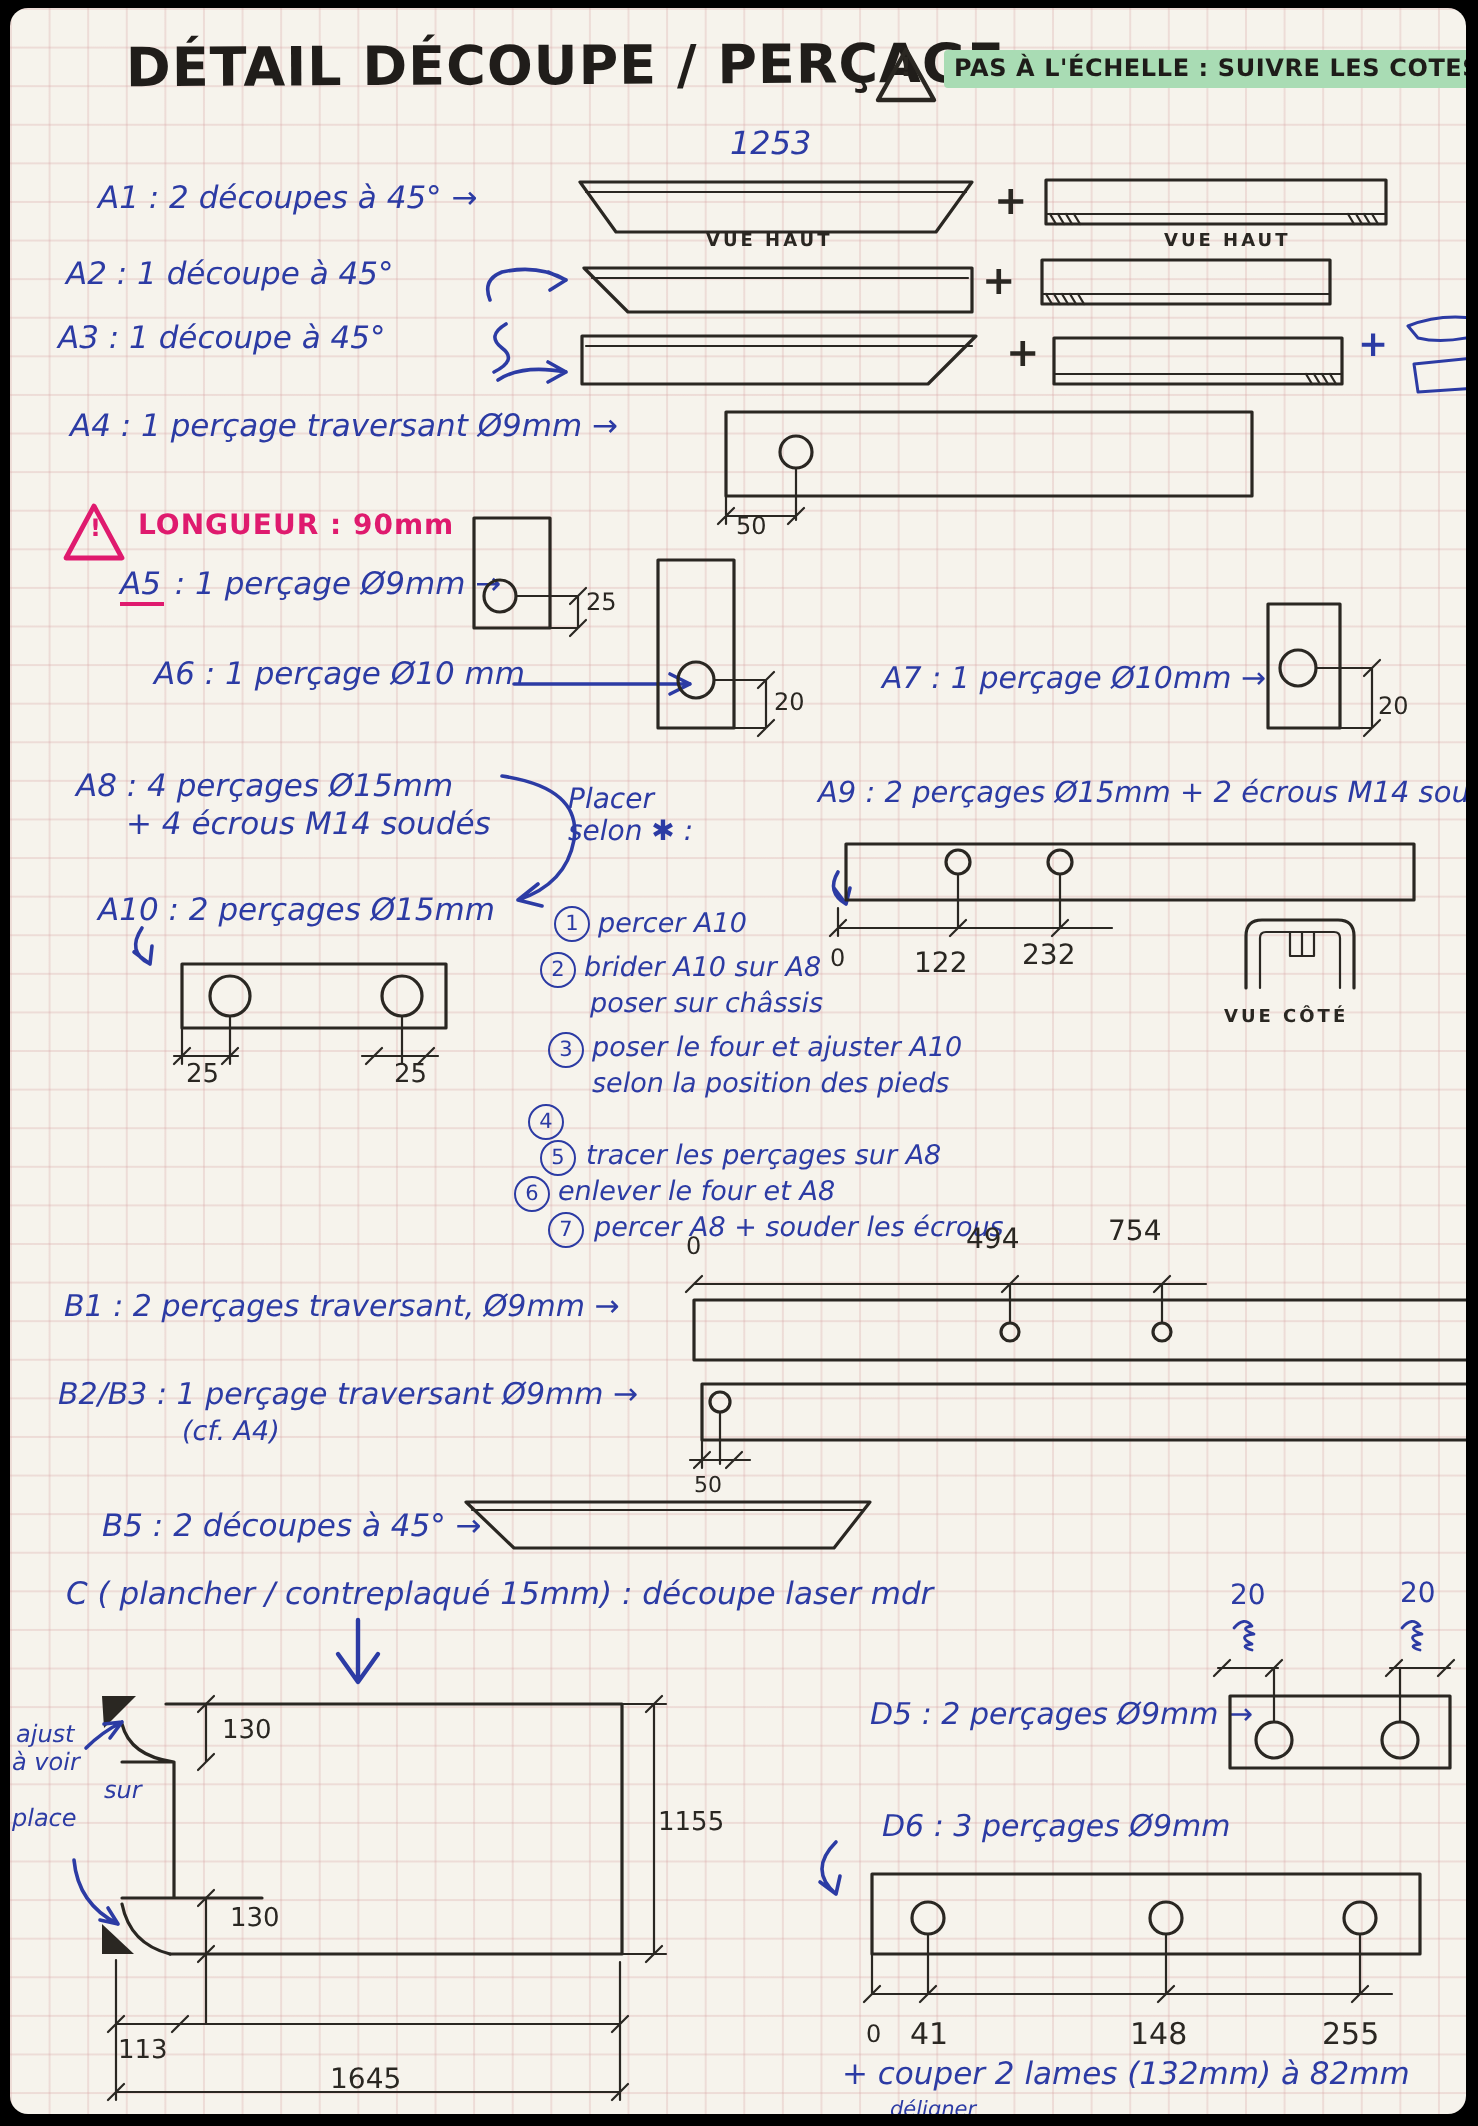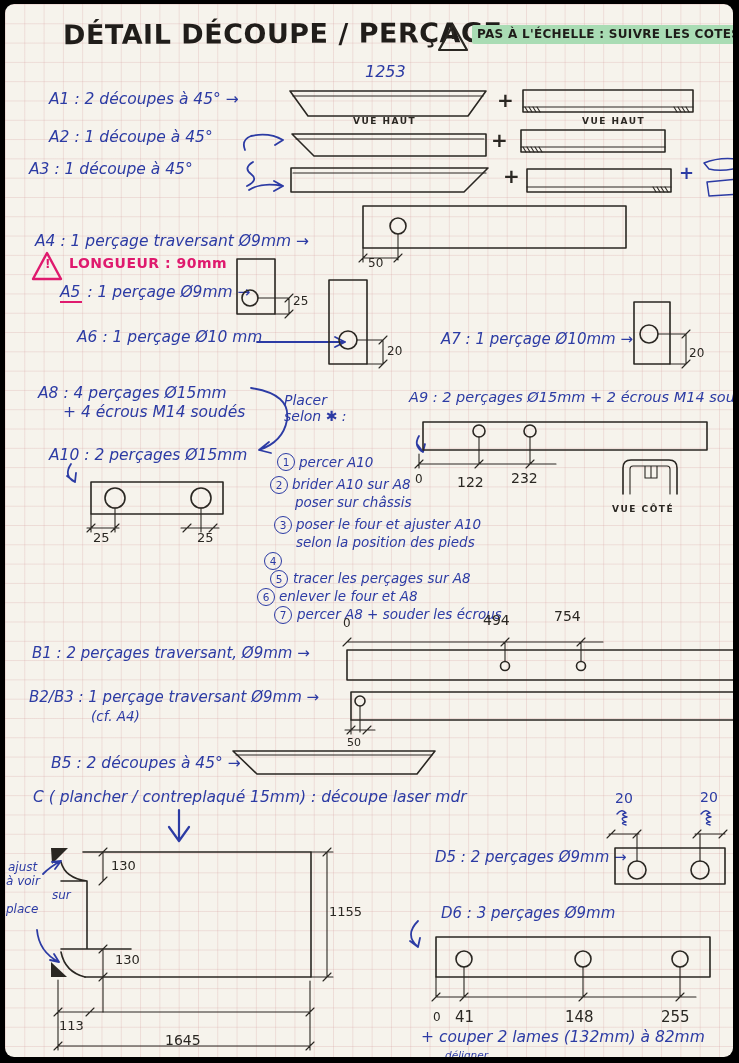--- a/index.html
+++ b/index.html
@@ -49,21 +49,21 @@
   </svg>
   <span class="t vue" style="left:348px;top:112px;">VUE HAUT</span>
   <span class="t black cap" style="left:492px;top:84px;font-size:20px;">+</span>
   <svg style="left:516px;top:84px;" width="176" height="28">
     <path class="ink" d="M2,2 H172 V24 H2 Z"></path>
       <path class="ink thin" d="M2,19 H172"></path>
     <path class="ink thin" d="M4,19 l3,5 M8,19 l3,5 M12,19 l3,5 M16,19 l3,5 M153,19 l3,5 M157,19 l3,5 M161,19 l3,5 M165,19 l3,5"></path>
   </svg>
   <span class="t vue" style="left:577px;top:112px;">VUE HAUT</span>
 
-  <span class="t blue lbl" style="left:28px;top:124px;margin-left:16px;">A2 : 1 découpe à 45°</span>
+  <span class="t blue lbl" style="left:28px;top:124px;">A2 : 1 découpe à 45°</span>
   <svg style="left:234px;top:124px;" width="52" height="36">
     <path class="bl" d="M6,22 Q2,12 12,8 Q30,4 44,12 M44,12 L35,8 M44,12 L36,17"></path>
   </svg>
   <svg style="left:283px;top:124px;" width="202" height="34">
     <path class="ink" d="M4,6 L198,6 L198,28 L26,28 Z"></path>
       <path class="ink thin" d="M8,11 L196,11"></path>
   </svg>
   <span class="t black cap" style="left:486px;top:124px;font-size:20px;">+</span>
   <svg style="left:514px;top:124px;" width="152" height="30">
     <path class="ink" d="M2,2 H146 V24 H2 Z"></path>
@@ -84,21 +84,21 @@
     <path class="ink" d="M2,3 H146 V26 H2 Z"></path>
       <path class="ink thin" d="M2,21 H146"></path>
     <path class="ink thin" d="M128,21 l3,5 M132,21 l3,5 M136,21 l3,5 M140,21 l3,5"></path>
   </svg>
   <span class="t blue cap" style="left:674px;top:158px;font-size:18px;font-style:normal;">+</span>
   <svg style="left:694px;top:150px;" width="44" height="48">
     <path class="bl" style="stroke-width:1.5" d="M5,9 Q20,3 37,5 L39,14 Q22,18 10,15 Z"></path>
     <path class="bl" style="stroke-width:1.5" d="M8,28 L38,25 L40,40 L10,42 Z"></path>
   </svg>
 
-  <span class="t blue lbl" style="left:30px;top:200px;margin-top:28px;">A4 : 1 perçage traversant Ø9mm →</span>
+  <span class="t blue lbl" style="left:30px;top:200px;">A4 : 1 perçage traversant Ø9mm →</span>
   <svg style="left:355px;top:196px;" width="275" height="72">
     <path class="ink" d="M3,6 H266 V48 H3 Z"></path>
     <circle class="ink" cx="38" cy="26" r="8"></circle>
     <path class="ink thin" d="M38,34 V60 M3,48 V62 M3,58 H38 M-1,62 l8,-8 M34,62 l8,-8"></path>
   </svg>
   <span class="t dim" style="left:363px;top:252px;">50</span>
 
   <svg style="left:24px;top:246px;" width="36" height="36">
     <path class="pk" d="M18,3 L32,29 L4,29 Z"></path>
   </svg>

